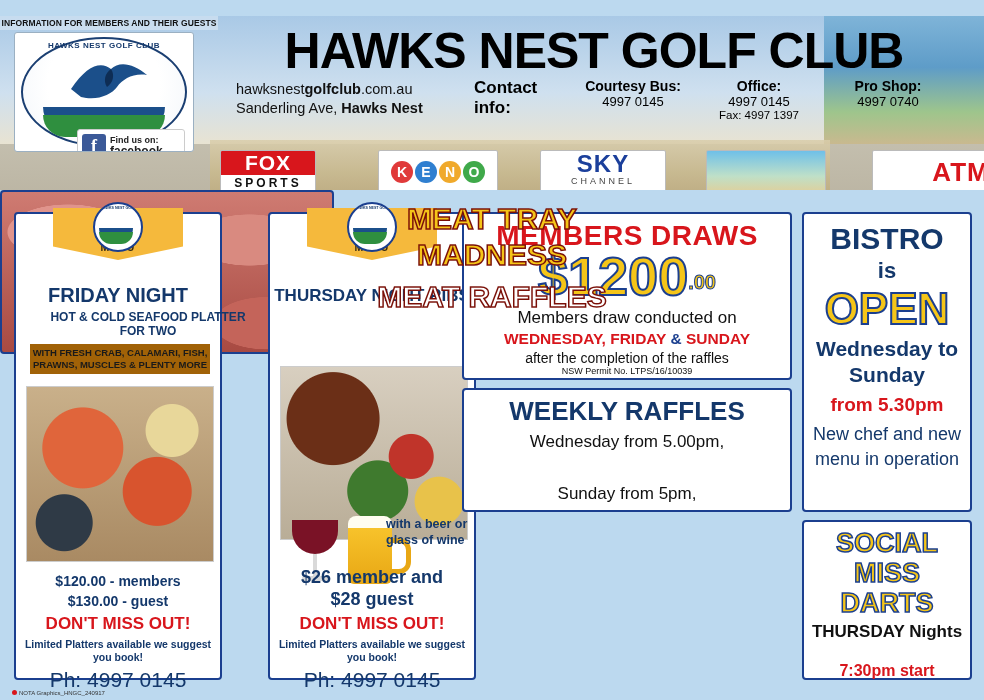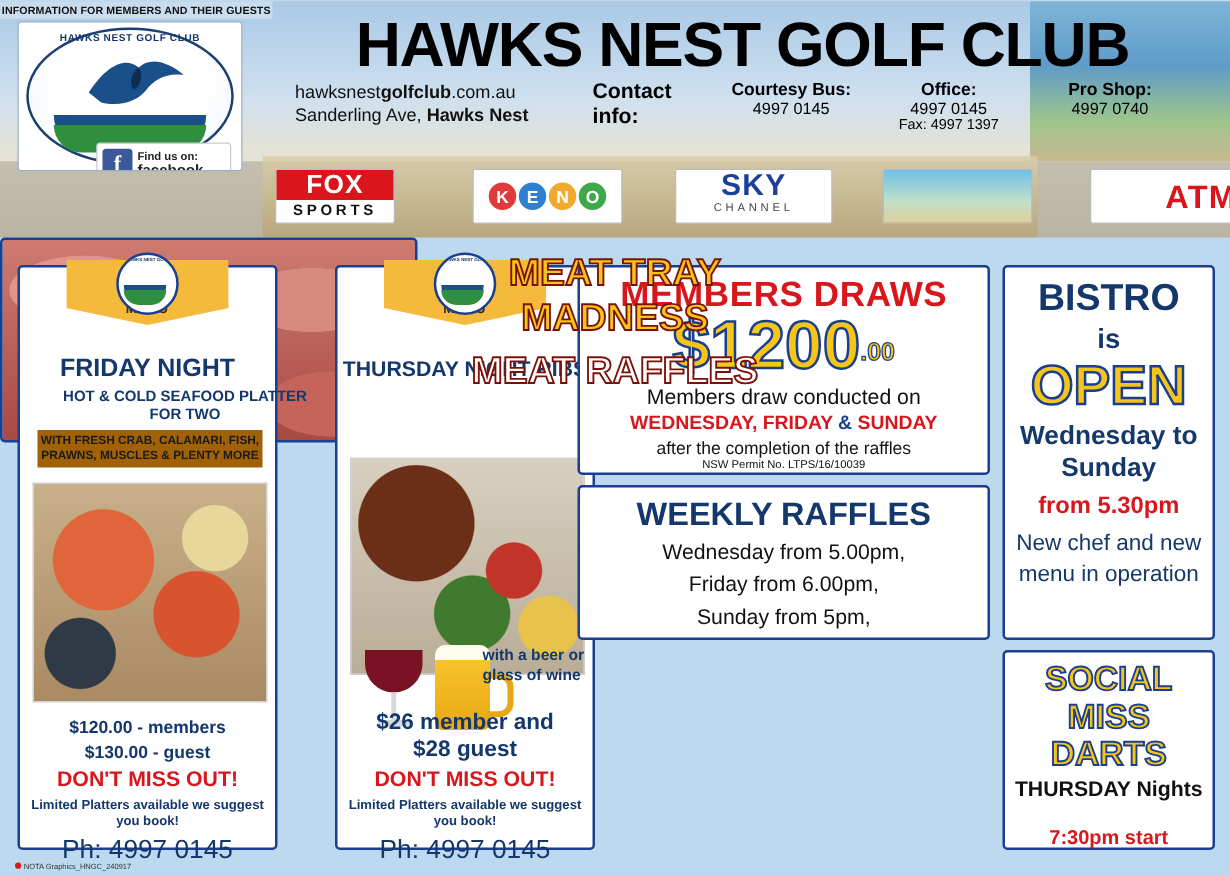--- a/index.html
+++ b/index.html
@@ -7,21 +7,21 @@
     width:984px;height:700px;
     font-family:"Liberation Sans", sans-serif;
     background:#bcd9ef;
     overflow:hidden;
     position:relative;
   }
   .page{position:relative;width:984px;height:700px;overflow:hidden;}
 
   
   .header{
-    position:absolute;left:0;top:1px;width:984px;height:198px;
+    position:absolute;left:0;top:16px;width:984px;height:198px;
     background:linear-gradient(180deg,#cfcfc6 0%, #c9c5b5 45%, #b9b2a0 100%);
     overflow:hidden;
   }
   .hdr-sky{
     position:absolute;left:0;top:0;width:984px;height:128px;
     background:linear-gradient(180deg,#a9c9e6 0%, #cfe0ef 60%, #e8e3d2 100%);
   }
   .hdr-sea{
     position:absolute;right:0;top:0;width:160px;height:128px;
     background:linear-gradient(180deg,#7fb4d8 0%, #5e9cc8 40%, #9ec58c 75%, #c9b98f 100%);
@@ -397,21 +397,20 @@
       <div class="t3">
         <span>WEDNESDAY, FRIDAY</span><span class="amp"> &amp; </span><span>SUNDAY</span>
       </div>
       <div class="t4">after the completion of the raffles</div>
       <div class="t5">NSW Permit No. LTPS/16/10039</div>
     </div>
 
     <div class="card raffles">
       <div class="t1">WEEKLY RAFFLES</div>
       <div class="ln" style="top:42px">Wednesday from 5.00pm,</div>
-      <div class="ln" style="top:68px">Friday from 6.00pm,</div>
       <div class="ln" style="top:94px">Sunday from 5pm,</div>
     </div>
 
     <div class="meat">
       <div class="l1">MEAT TRAY</div>
       <div class="l2">MADNESS</div>
       <div class="l3">MEAT RAFFLES</div>
     </div>
 
     <div class="card bistro">

